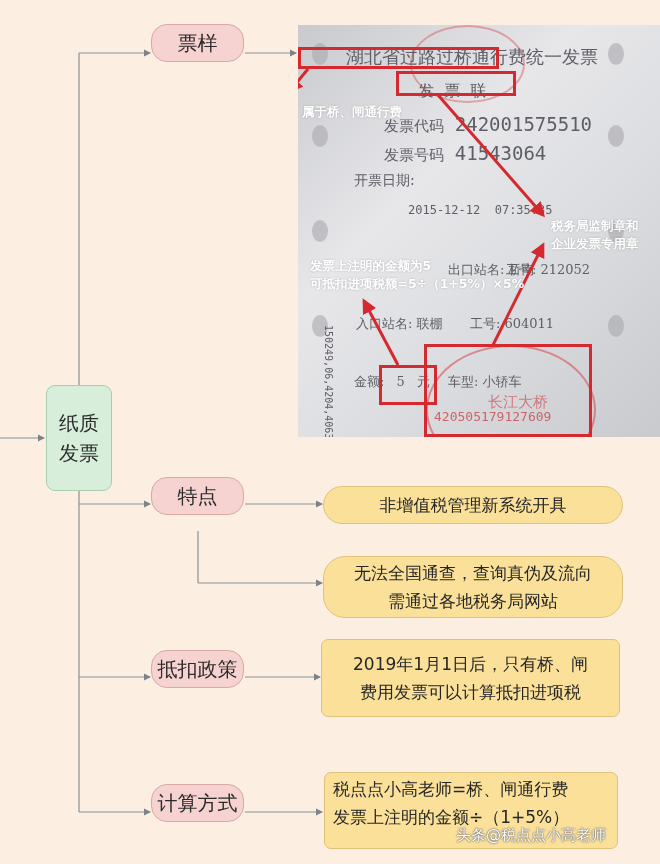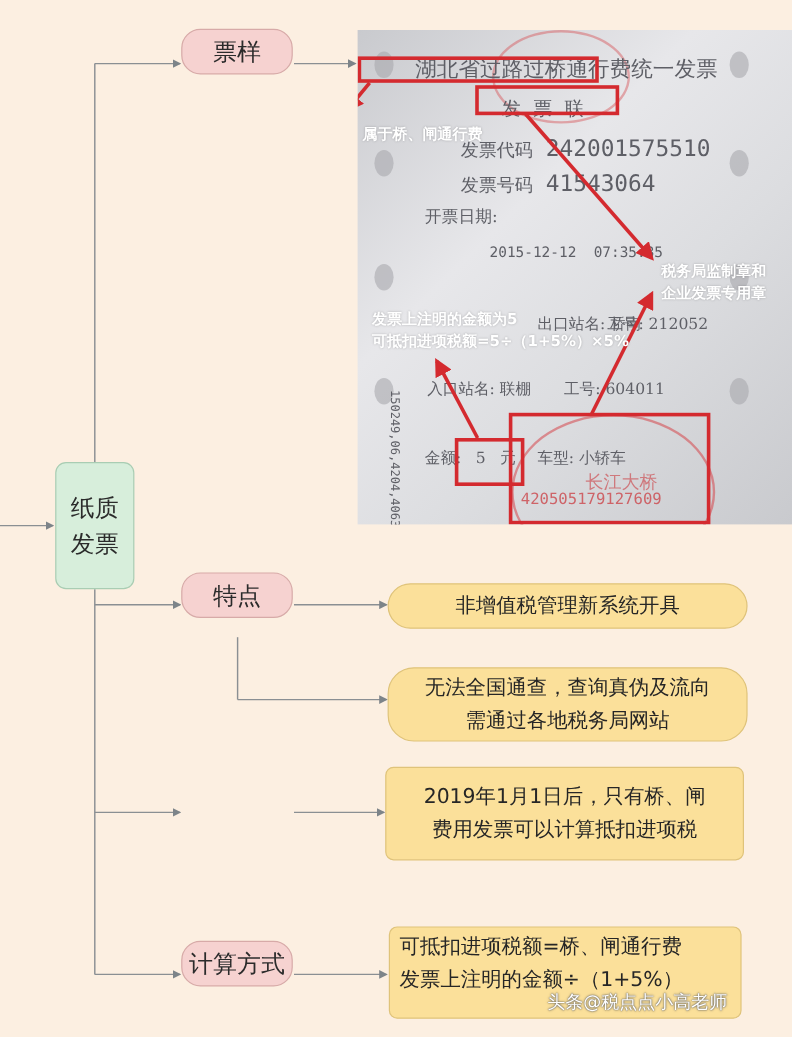--- a/index.html
+++ b/index.html
@@ -93,39 +93,42 @@
     <span>纸质</span>
     <span>发票</span>
   </div>
 
   <div class="node node-cat" style="left:151px; top:24px;">
     <span>票样</span>
   </div>
   <div class="node node-cat" style="left:151px; top:477px;">
     <span>特点</span>
   </div>
+  <div class="node node-cat" style="left:151px; top:650px;">
+    <span>抵扣政策</span>
+  </div>
   <div class="node node-cat" style="left:151px; top:784px;">
     <span>计算方式</span>
   </div>
 
   <div class="node node-leaf pill" style="left:323px; top:486px; width:300px; height:38px;">
     <span>非增值税管理新系统开具</span>
   </div>
   <div class="node node-leaf pill" style="left:323px; top:556px; width:300px; height:62px; flex-direction:column;">
     <span>无法全国通查，查询真伪及流向</span>
     <span>需通过各地税务局网站</span>
   </div>
 
   <div class="node node-leaf rect" style="left:321px; top:639px; width:299px; height:78px; flex-direction:column;">
     <span>2019年1月1日后，只有桥、闸</span>
     <span>费用发票可以计算抵扣进项税</span>
   </div>
 
   <div class="node node-leaf rect" style="left:324px; top:772px; width:294px; height:77px; flex-direction:column; align-items:flex-start; justify-content:flex-start; padding:2px 0 0 8px;">
-    <span>可抵扣进项税额=桥、闸通行费</span>
+    <span>税点点小高老师=桥、闸通行费</span>
     <span>发票上注明的金额÷（1+5%）</span>
   </div>
 
   <div class="photo">
     <div class="hole" style="left:14px; top:18px;"></div>
     <div class="hole" style="left:14px; top:100px;"></div>
     <div class="hole" style="left:14px; top:195px;"></div>
     <div class="hole" style="left:14px; top:290px;"></div>
     <div class="hole" style="left:310px; top:18px;"></div>
     <div class="hole" style="left:310px; top:100px;"></div>

